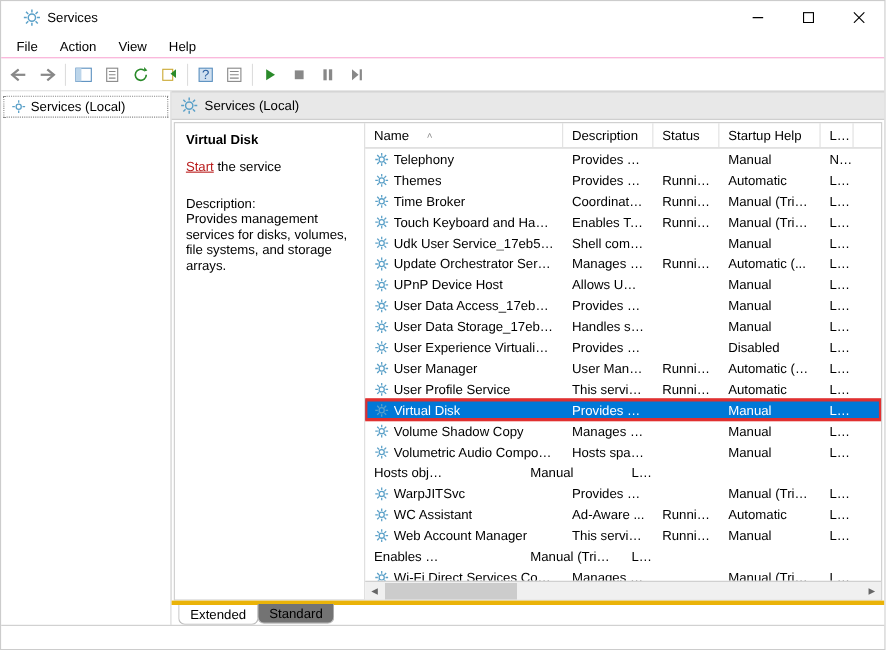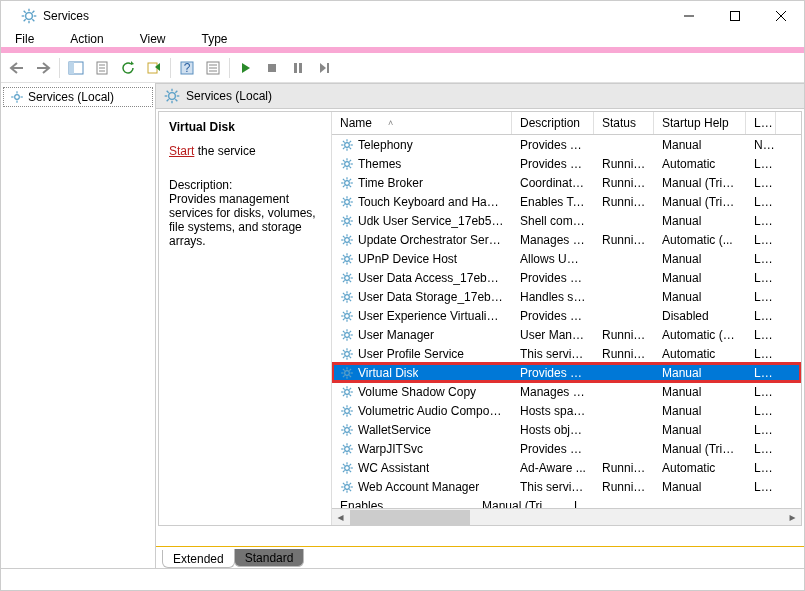--- a/index.html
+++ b/index.html
@@ -1,21 +1,21 @@
 <!DOCTYPE html>
 <html><head>
 <meta charset="utf-8">
 <style>
   * { box-sizing: border-box; font-family: "Segoe UI", Tahoma, sans-serif; font-size: 12px; }
   body { margin: 0; width: 805px; height: 591px; background: #fff; border: 1px solid #ccc; display: flex; flex-direction: column; overflow: hidden; }
   .titlebar { height: 30px; display: flex; align-items: center; padding-left: 8px; margin-left: 12px; }
   .titlebar .title { margin-left: 6px; }
   .winbtns { margin-left: auto; display: flex; }
   .winbtn { width: 46px; height: 30px; display: flex; align-items: center; justify-content: center; }
-  .menubar { height: 22px; display: flex; align-items: center; padding-left: 6px; gap: 20px; border-bottom: 6px solid #f9a8d4; }
+  .menubar { height: 22px; display: flex; align-items: center; padding-left: 6px; gap: 4px; border-bottom: 1px solid #f9a8d4; }
   .menubar span { padding: 2px 8px; }
   .toolbar { height: 30px; display: flex; align-items: center; padding: 0 4px; gap: 2px; border-bottom: 1px solid #e0e0e0; }
   .tbtn { width: 24px; height: 24px; display: flex; align-items: center; justify-content: center; border: 1px solid transparent; }
   .sep { width: 1px; height: 20px; background: #ddd; margin: 0 2px; }
   .body { flex: 1; display: flex; min-height: 0; }
   .tree { width: 155px; border-right: 1px solid #ccc; padding: 4px 2px; }
   .tree-item { display: flex; align-items: center; gap: 4px; padding: 2px 6px; border: 1px dotted #888; }
   .main { flex: 1; display: flex; flex-direction: column; min-width: 0; }
   .main-header { background: #e8e8e8; border-top: 1px solid #ccc; border-bottom: 1px solid #ccc; padding: 4px 8px; display: flex; align-items: center; gap: 6px; }
   .content { flex: 1; display: flex; border: 1px solid #ccc; margin: 2px 2px 0 2px; min-height: 0; }
@@ -34,21 +34,21 @@
   .sort { font-size: 9px; margin-left: 10px; color: #888;}
   .rows { flex: 1; overflow: hidden; }
   .row { display: flex; height: 19px; align-items: center; }
   .row .col { padding: 0 8px; border-right: none; }
   .row .c-name { display: flex; align-items: flex-end; gap: 4px; }
   .row.selected { background: #0078d7; color: #fff; }
   .highlight { outline: 3px solid #e03030; outline-offset: -2px; position: relative; z-index: 2; }
   .hsb { height: 17px; background: #f0f0f0; display: flex; align-items: center; border-top: 1px solid #ccc; }
   .hsb .thumb { width: 120px; height: 15px; background: #ccc; margin-left: 1px; }
   .hsb .arr { width: 17px; text-align: center; color: #666; }
-  .tabs { height: 22px; display: flex; align-items: flex-end; padding-left: 6px; border-top: 1px solid #eab308; background:#fff;margin-top:20px; }
+  .tabs { height: 22px; display: flex; align-items: flex-end; padding-left: 6px; border-top: 4px solid #eab308; background:#fff; }
   .tab { border: 1px solid #bbb; border-top: none; padding: 2px 10px 1px; background: #fff; margin-right: -1px; border-bottom-left-radius: 6px; border-bottom-right-radius: 6px;}
   .tab.active { background: #737373; position: relative; top: -1px; }
   .statusbar { height: 22px; border-top: 1px solid #ccc; }
   svg.gear { width: 14px; height: 14px; flex-shrink: 0; }
   svg.gear-big { width: 16px; height: 16px; flex-shrink: 0; }
   .ellipsis { white-space: nowrap; overflow: hidden; text-overflow: ellipsis; }
 </style>
 </head>
 <body>
 
@@ -84,21 +84,21 @@
           <line x1="10" y1="0" x2="0" y2="10" stroke="#000"></line>
         </svg>
       </div>
   </div>
 </div>
 
 <div class="menubar">
   <span>File</span>
   <span>Action</span>
   <span>View</span>
-  <span>Type</span>
+  <span>Help</span>
 </div>
 
 <div class="toolbar">
   <div class="tbtn">
       <svg width="16" height="12">
         <path d="M8 1L2 6l6 5" fill="none" stroke="#888" stroke-width="2"></path>
         <rect x="2" y="5" width="12" height="2" fill="#888"></rect>
       </svg>
     </div>
   <div class="tbtn">
@@ -556,36 +556,20 @@
                   </g>
                 </svg>
                 <span class="ellipsis">Volumetric Audio Composit...</span>
               </div>
               <div class="col c-desc ellipsis">Hosts spatia...</div>
               <div class="col c-stat ellipsis"></div>
               <div class="col c-type ellipsis">Manual</div>
               <div class="col c-log ellipsis">Loc</div>
             </div>
             <div class="row">
-              <div class="col c-name ellipsis">
-                <svg class="gear" viewBox="0 0 24 24">
-                  <circle cx="12" cy="12" r="4" fill="none" stroke="#5aa0c8" stroke-width="2"></circle>
-                  <g stroke="#5aa0c8" stroke-width="2">
-                    <line x1="12" y1="2" x2="12" y2="6"></line>
-                    <line x1="12" y1="18" x2="12" y2="22"></line>
-                    <line x1="2" y1="12" x2="6" y2="12"></line>
-                    <line x1="18" y1="12" x2="22" y2="12"></line>
-                    <line x1="5" y1="5" x2="8" y2="8"></line>
-                    <line x1="16" y1="16" x2="19" y2="19"></line>
-                    <line x1="19" y1="5" x2="16" y2="8"></line>
-                    <line x1="8" y1="16" x2="5" y2="19"></line>
-                  </g>
-                </svg>
-                <span class="ellipsis">WalletService</span>
-              </div>
               <div class="col c-desc ellipsis">Hosts objec...</div>
               <div class="col c-stat ellipsis"></div>
               <div class="col c-type ellipsis">Manual</div>
               <div class="col c-log ellipsis">Loc</div>
             </div>
             <div class="row">
               <div class="col c-name ellipsis">
                 <svg class="gear" viewBox="0 0 24 24">
                   <circle cx="12" cy="12" r="4" fill="none" stroke="#5aa0c8" stroke-width="2"></circle>
                   <g stroke="#5aa0c8" stroke-width="2">

